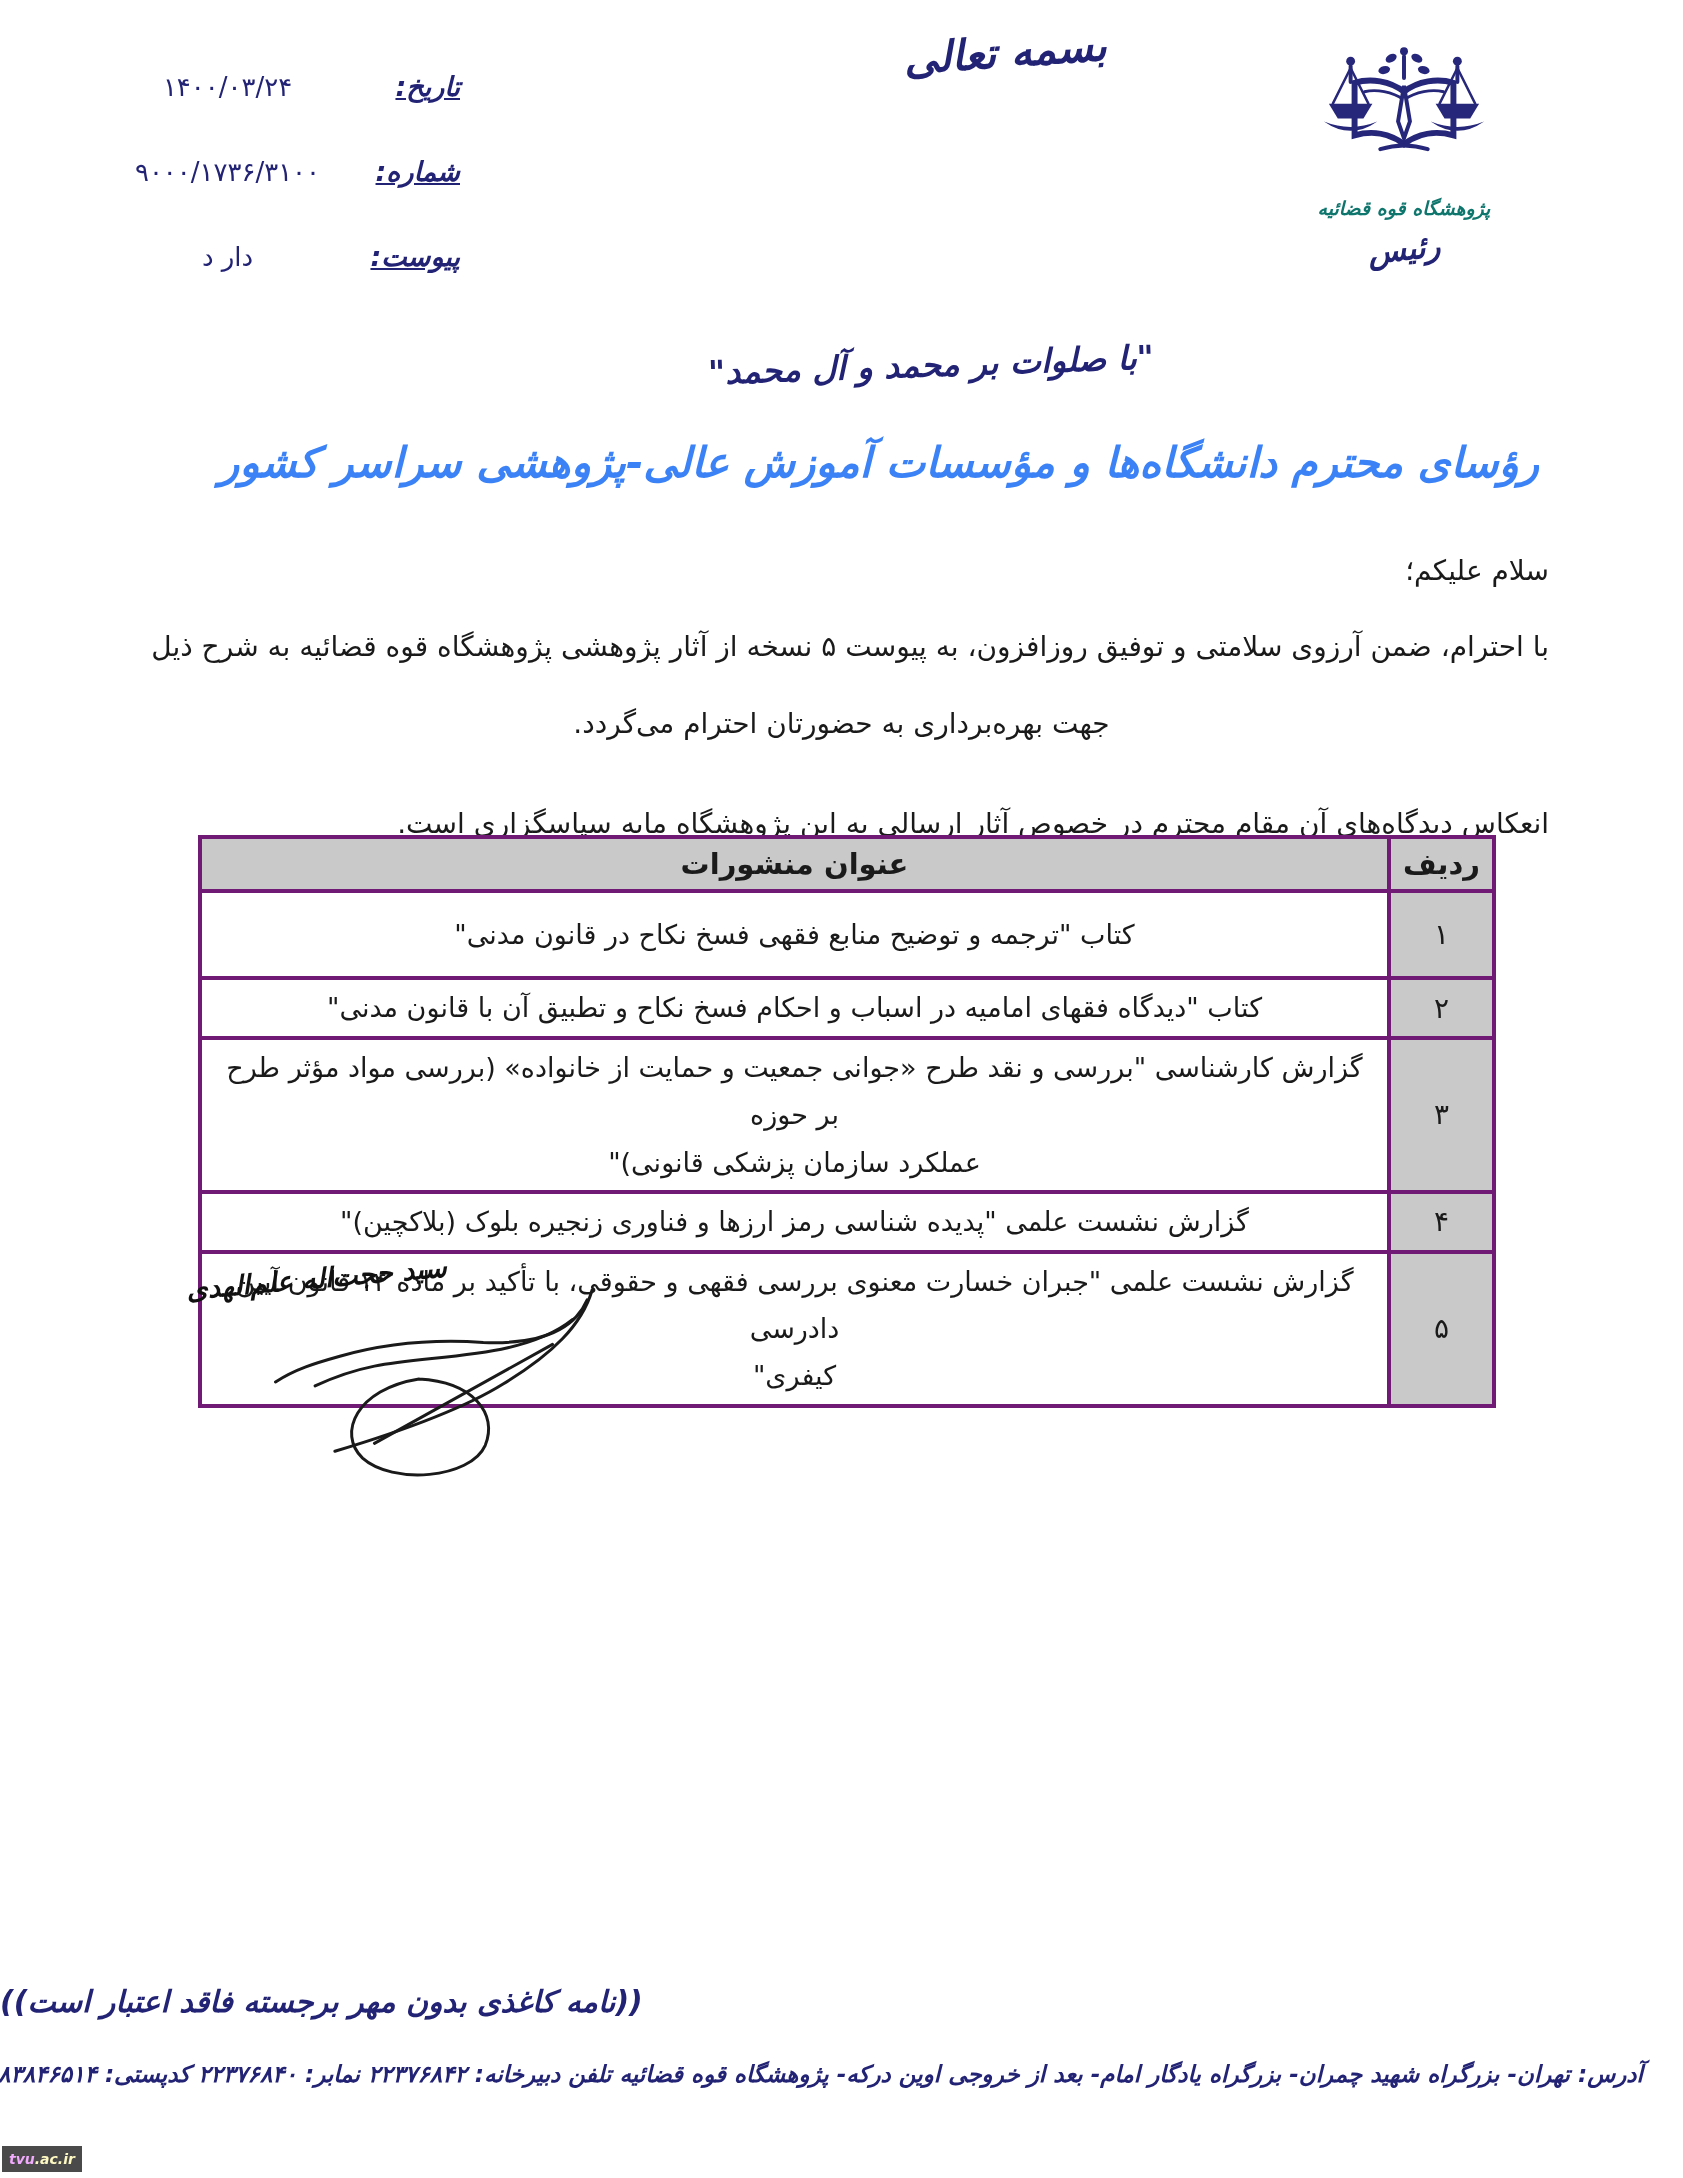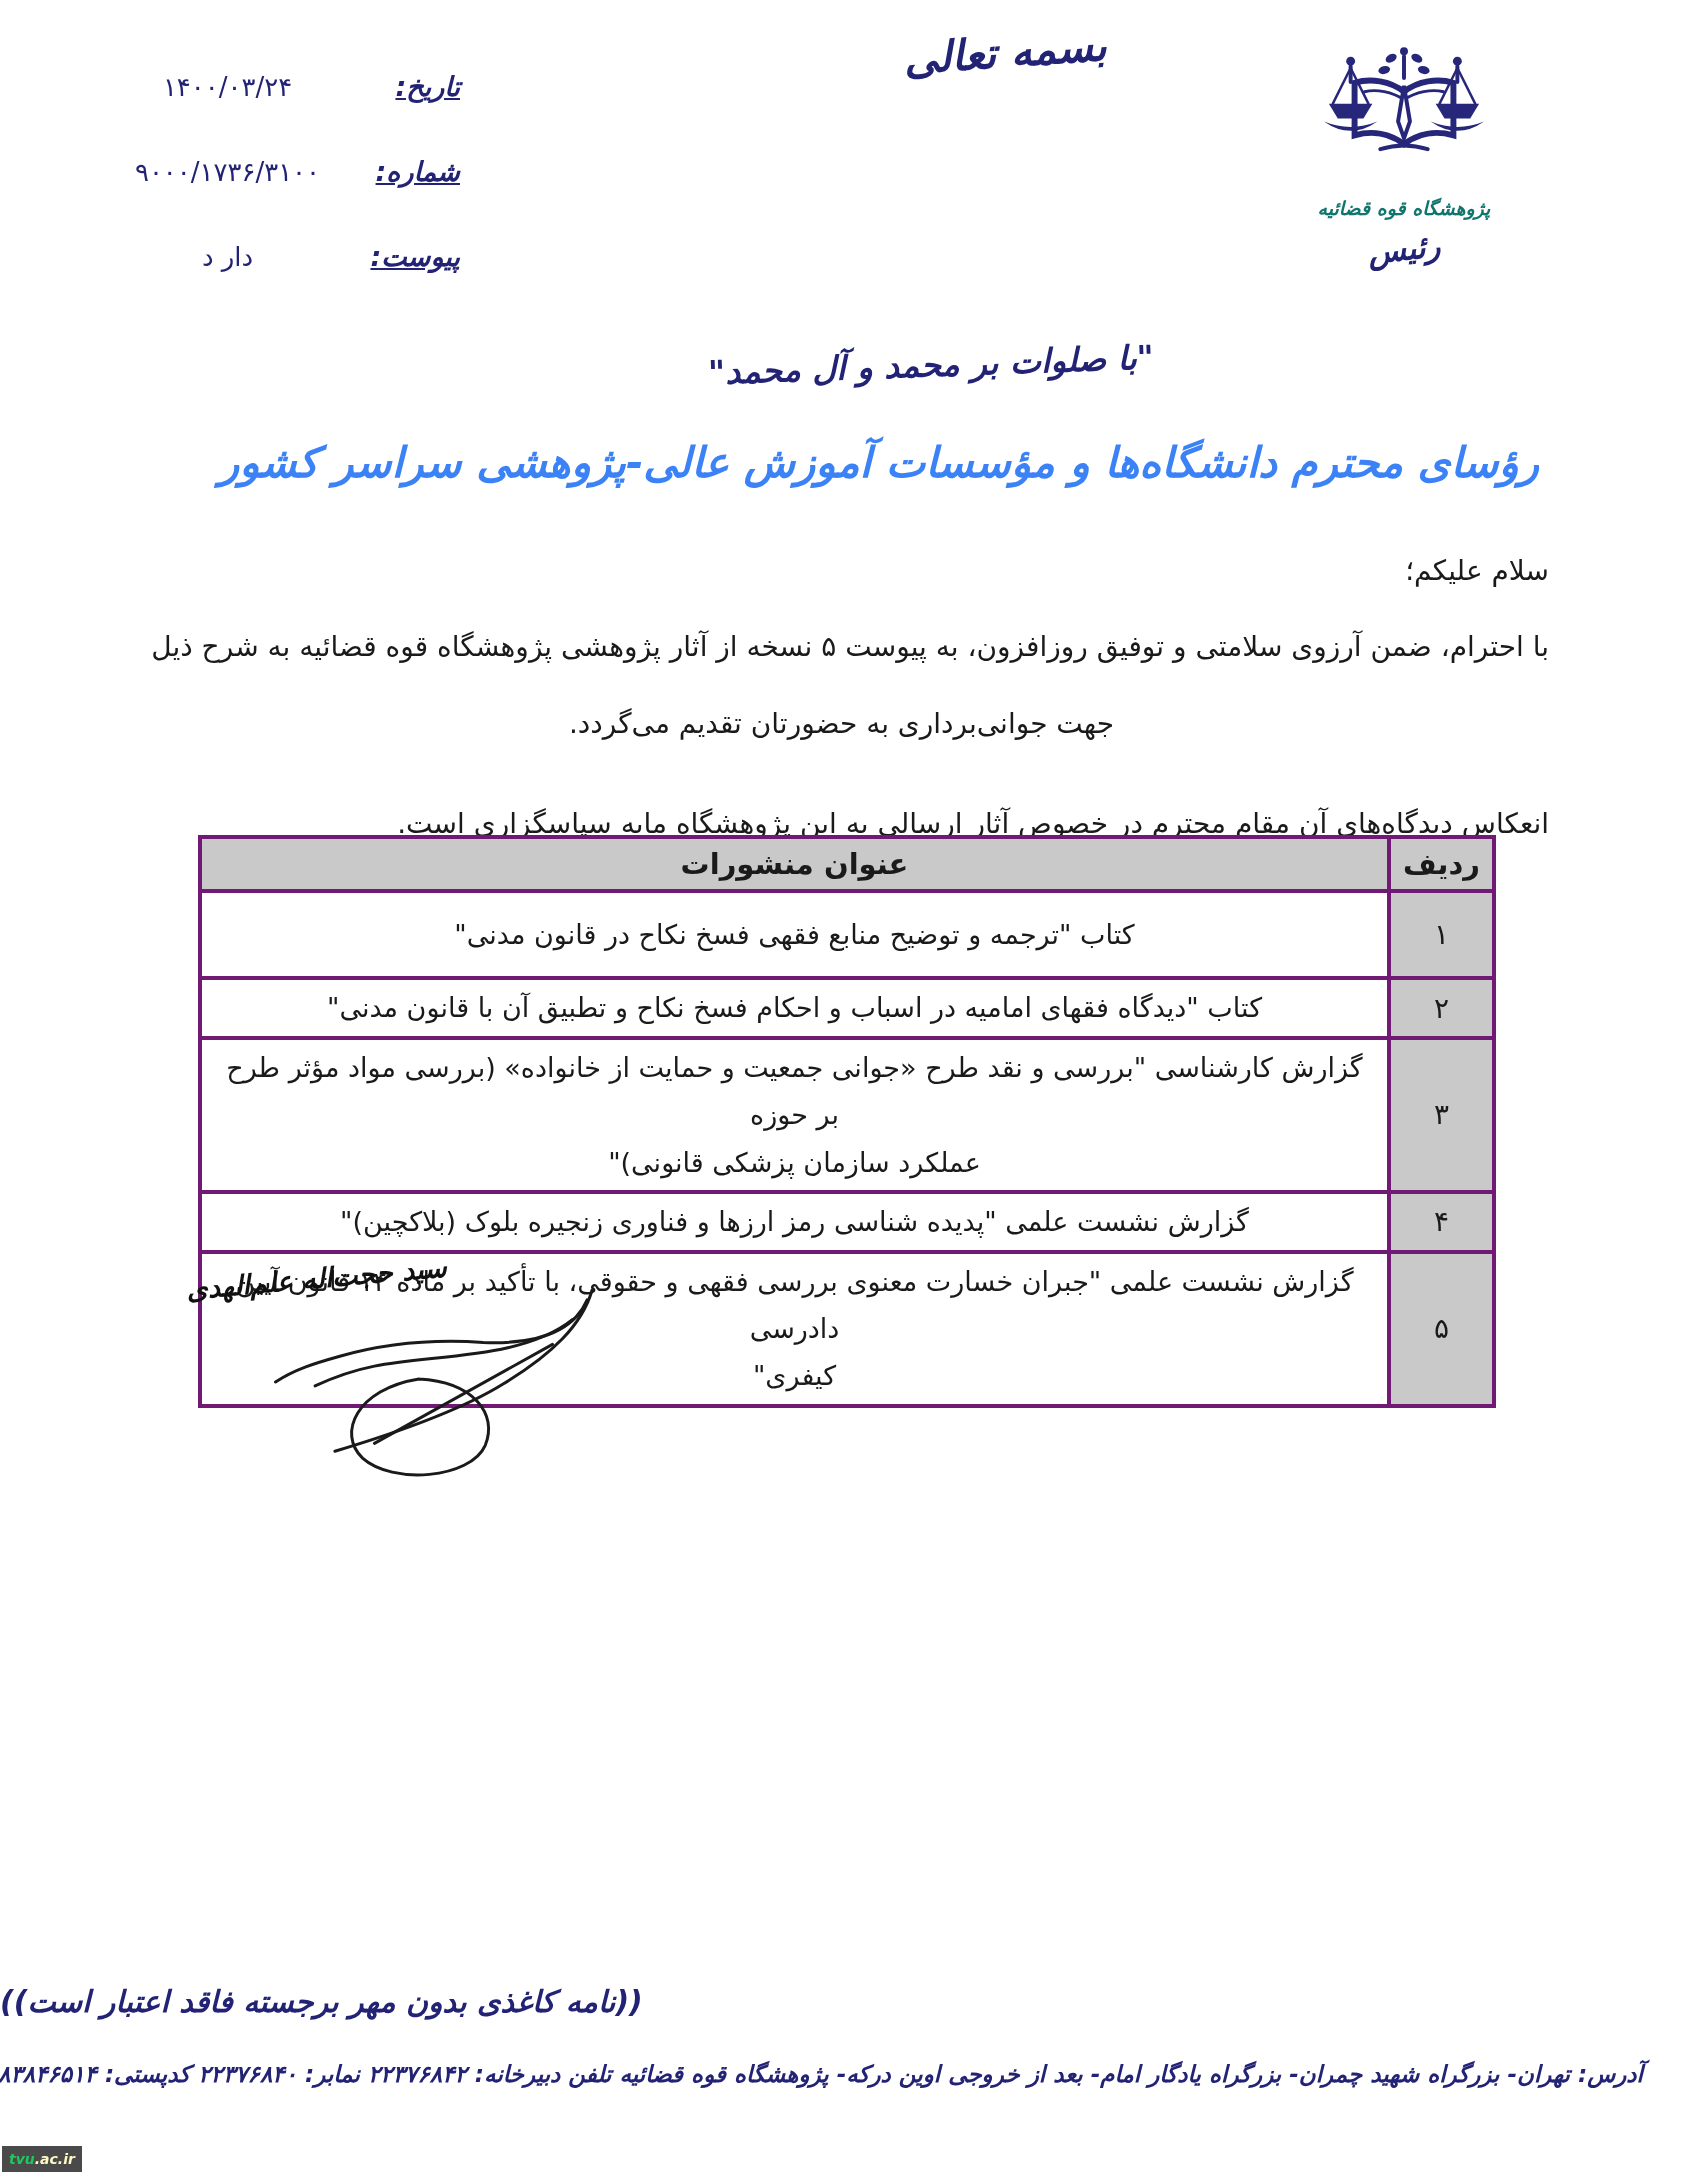--- a/index.html
+++ b/index.html
@@ -87,21 +87,21 @@
   .footer-address{
     position:absolute;left:40px;right:40px;top:2061px;text-align:center;
     color:#232375;font-size:23px;font-weight:bold;font-style:italic;
     white-space:nowrap;
   }
   .watermark{
     position:absolute;left:2px;top:2146px;height:26px;padding:0 7px;
     background:#4a4a4a;display:flex;align-items:center;
     font-size:14px;font-weight:bold;font-style:italic;direction:ltr;
   }
-  .watermark .wm-name{color:#22c55e;}
+  .watermark .wm-name{color:#f0abfc;}
   .watermark .wm-domain{color:#fef9c3;}
 </style>
 </head>
 <body>
 
 <div class="page">
 
   <div class="meta-block">
     <div class="meta-row">
       <span class="meta-label">تاریخ:</span>
@@ -157,21 +157,21 @@
     <div class="logo-role">رئیس</div>
   </div>
 
   <div class="salutation">"با صلوات بر محمد و آل محمد"</div>
 
   <div class="addressee">رؤسای محترم دانشگاه‌ها و مؤسسات آموزش عالی-پژوهشی سراسر کشور</div>
 
   <div class="greeting">سلام علیکم؛</div>
 
   <div class="p1l1">با احترام، ضمن آرزوی سلامتی و توفیق روزافزون، به پیوست ۵ نسخه از آثار پژوهشی پژوهشگاه قوه قضائیه به شرح ذیل</div>
-  <div class="p1l2">جهت جوانی‌برداری به حضورتان تقدیم می‌گردد.</div>
+  <div class="p1l2">جهت بهره‌برداری به حضورتان احترام می‌گردد.</div>
   <div class="p2">انعکاس دیدگاه‌های آن مقام محترم در خصوص آثار ارسالی به این پژوهشگاه مایه سپاسگزاری است.</div>
 
   <table class="pub-table">
     <colgroup>
         <col style="width:99px">
         <col>
       </colgroup>
     <tbody>
         <tr>
       <th>ردیف</th>

